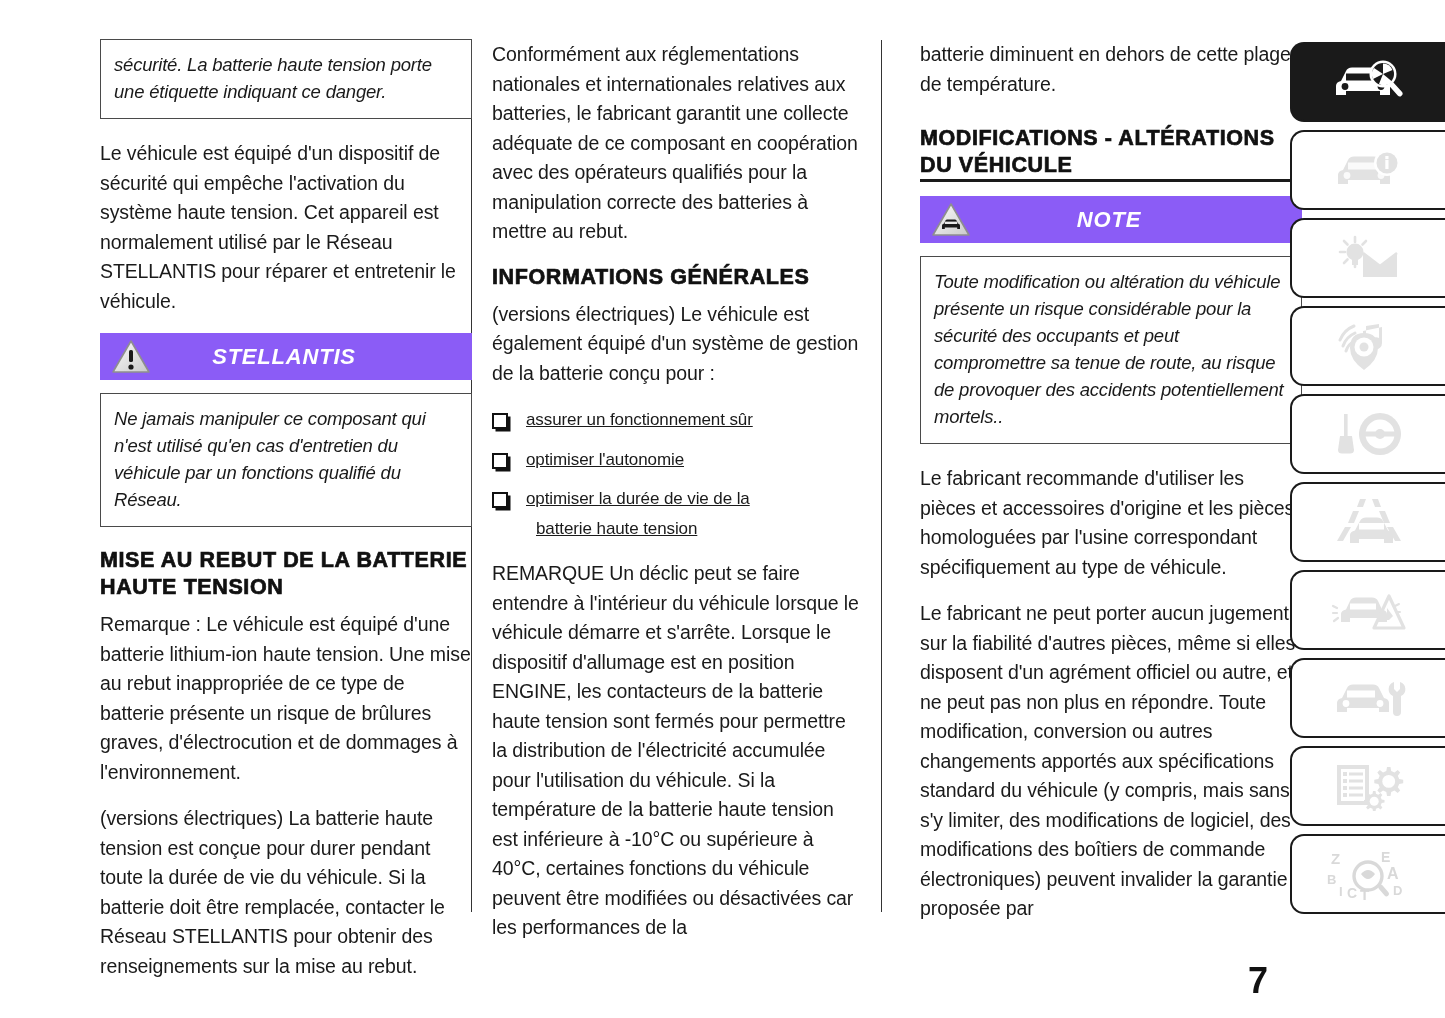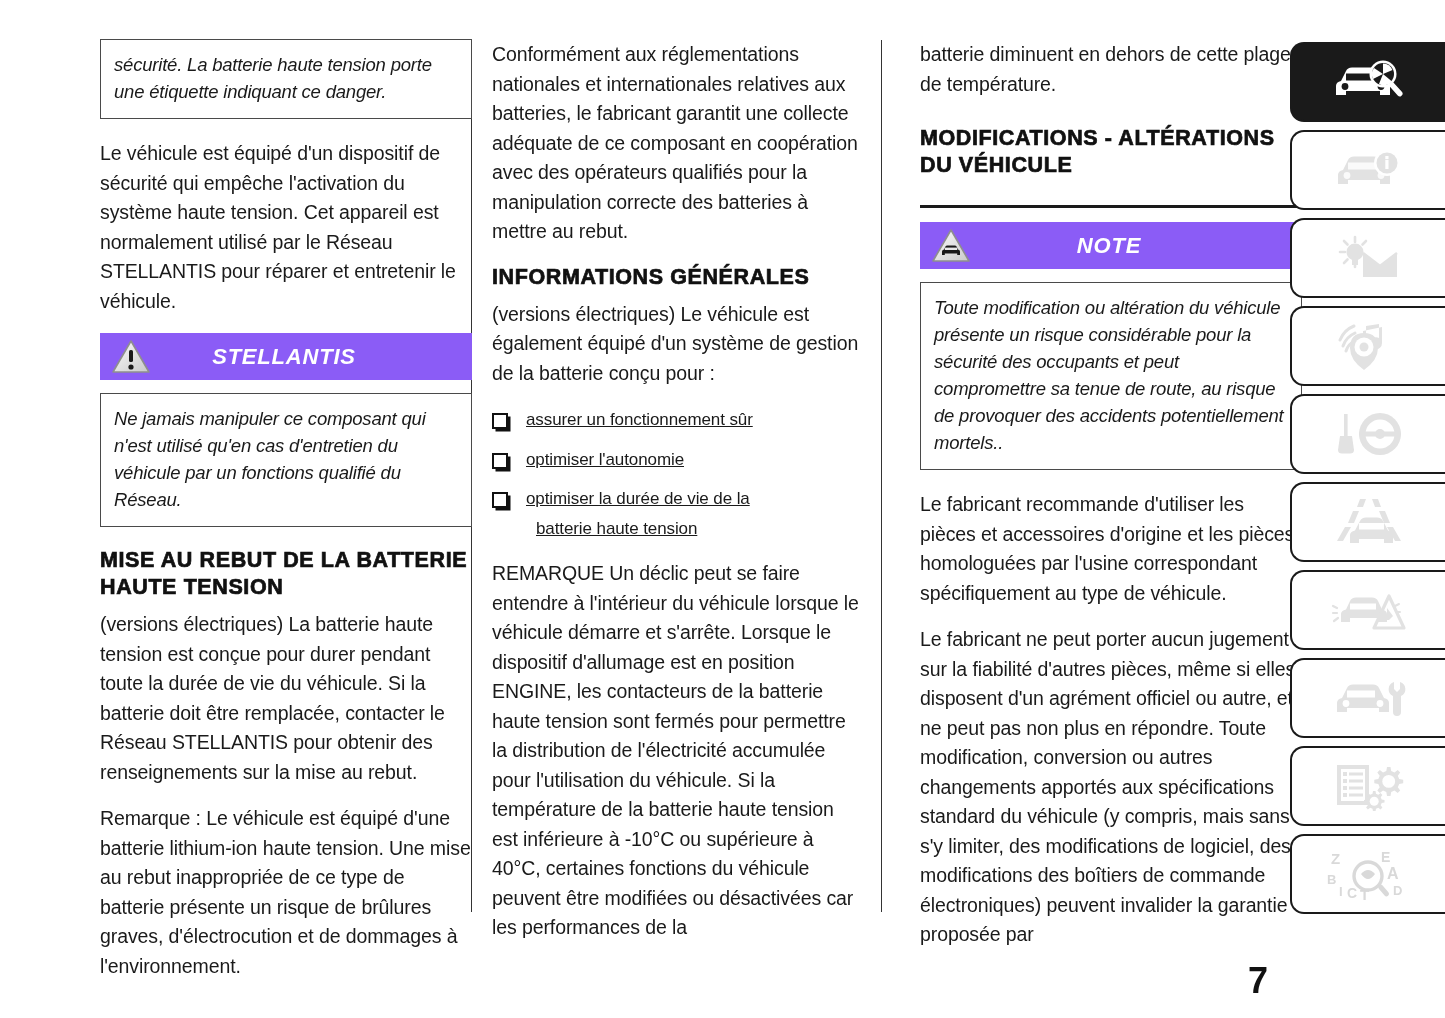--- a/index.html
+++ b/index.html
@@ -62,21 +62,21 @@
     font-size: 21.5px;
     line-height: 27px;
     font-weight: bold;
     letter-spacing: 0.6px;
     text-transform: uppercase;
     color: #111;
     -webkit-text-stroke: 0.7px #111;
   }
   h2.first { margin-top: 12px; }
   h2.ruled {
-    padding-bottom: 26px;
+    padding-bottom: 0;
     border-bottom: 3px solid #1a1a1a;
     margin-bottom: 14px;
   }
 
   
   .callout-body {
     border: 1.5px solid #4a4a4a;
     padding: 11px 13px 13px 13px;
     margin-bottom: 20px;
     background: #fff;
@@ -218,23 +218,23 @@
         </span>
         <span class="ch-label">STELLANTIS</span>
       </div>
 
       <div class="callout-body">
         <p>Ne jamais manipuler ce composant qui n'est utilisé qu'en cas d'entretien du véhicule par un fonctions qualifié du Réseau.</p>
       </div>
 
       <h2>MISE AU REBUT DE LA BATTERIE HAUTE TENSION</h2>
 
+      <p>Remarque : Le véhicule est équipé d'une batterie lithium-ion haute tension. Une mise au rebut inappropriée de ce type de batterie présente un risque de brûlures graves, d'électrocution et de dommages à l'environnement.</p>
+
       <p>(versions électriques) La batterie haute tension est conçue pour durer pendant toute la durée de vie du véhicule. Si la batterie doit être remplacée, contacter le Réseau STELLANTIS pour obtenir des renseignements sur la mise au rebut.</p>
-
-      <p>Remarque : Le véhicule est équipé d'une batterie lithium-ion haute tension. Une mise au rebut inappropriée de ce type de batterie présente un risque de brûlures graves, d'électrocution et de dommages à l'environnement.</p>
     </div>
 
     <div class="col col-2">
 
       <p>Conformément aux réglementations nationales et internationales relatives aux batteries, le fabricant garantit une collecte adéquate de ce composant en coopération avec des opérateurs qualifiés pour la manipulation correcte des batteries à mettre au rebut.</p>
 
       <h2 class="first">INFORMATIONS GÉNÉRALES</h2>
 
       <p>(versions électriques) Le véhicule est également équipé d'un système de gestion de la batterie conçu pour :</p>
 

